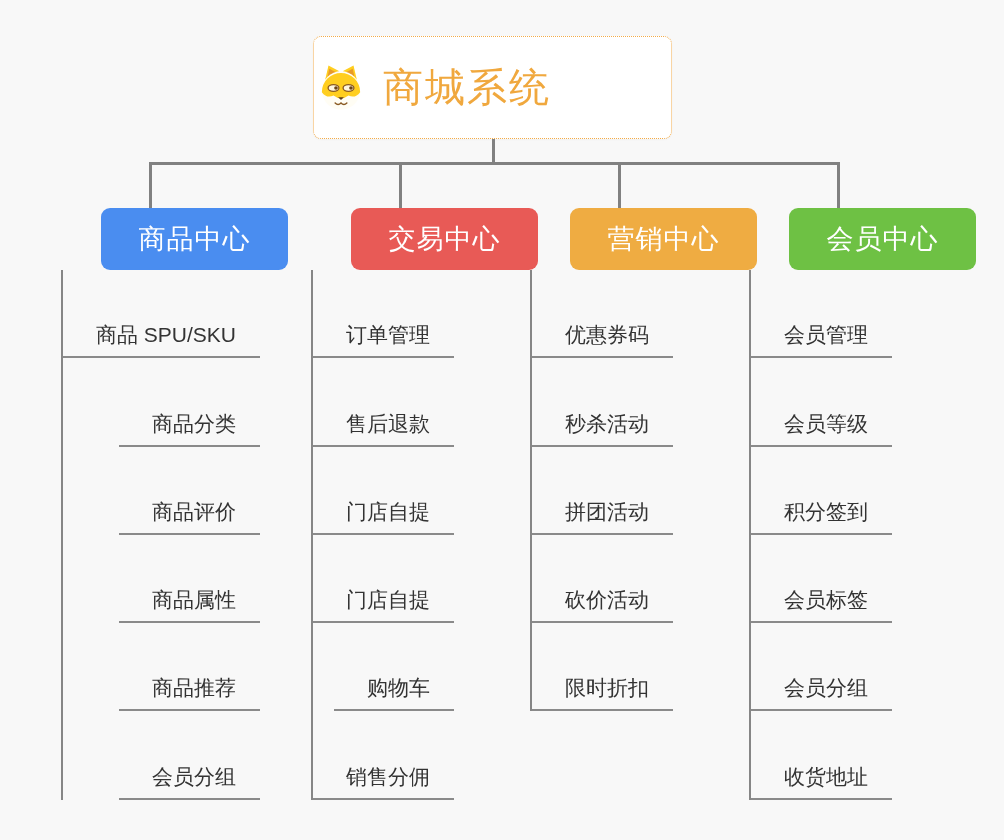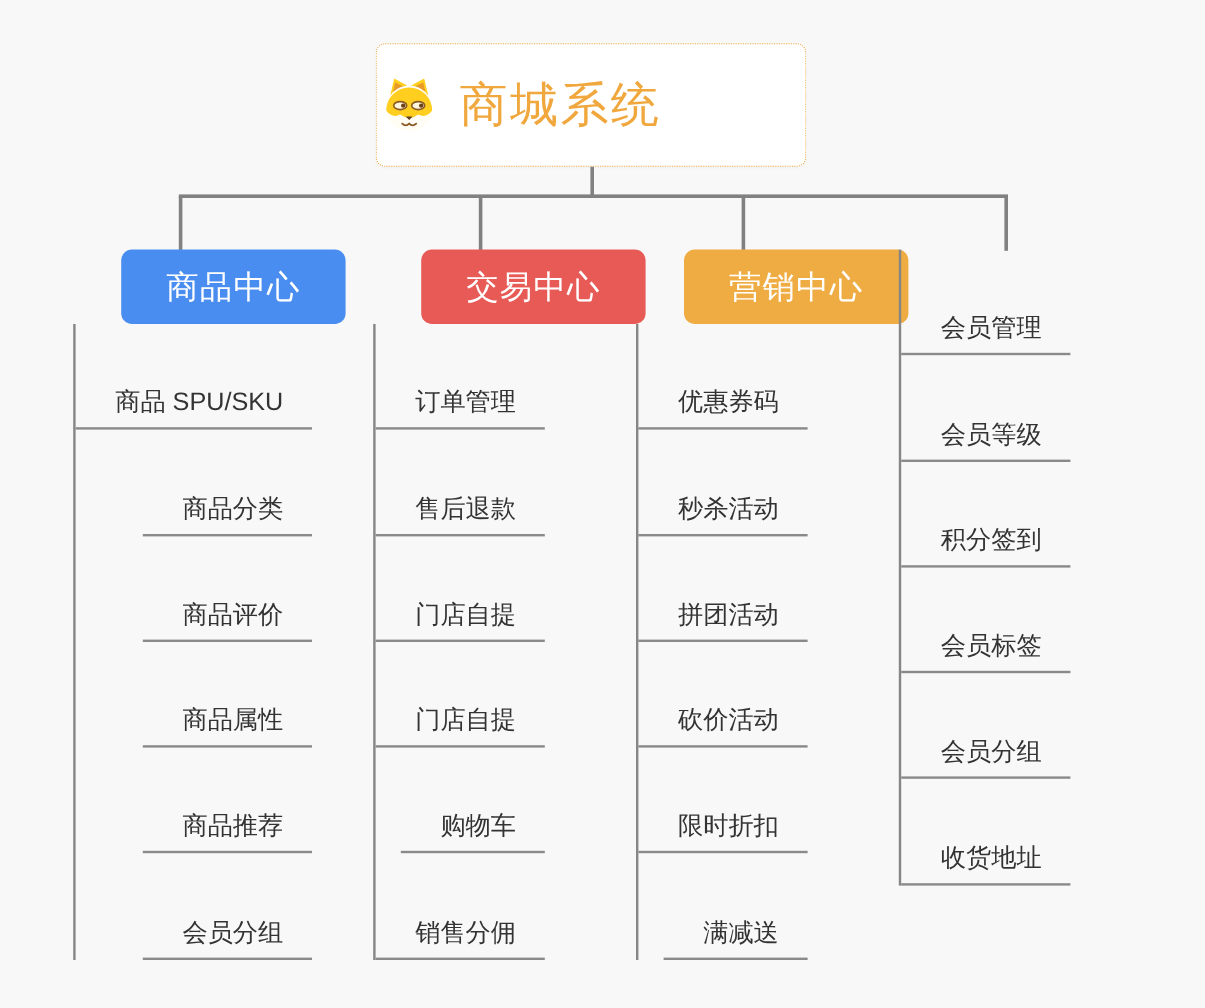--- a/index.html
+++ b/index.html
@@ -129,27 +129,25 @@
         </li>
       <li class="child">
           <span>拼团活动</span>
         </li>
       <li class="child">
           <span>砍价活动</span>
         </li>
       <li class="child">
           <span>限时折扣</span>
         </li>
-      <li class="child">
-          <span>满减送</span>
-        </li>
     </ul>
   </div>
 
   <div class="branch branch-3">
+    <div class="branch-box" style="background-color: rgb(110, 193, 68);">会员中心</div>
     <ul class="children">
       <li class="child">
           <span>会员管理</span>
         </li>
       <li class="child">
           <span>会员等级</span>
         </li>
       <li class="child">
           <span>积分签到</span>
         </li>

